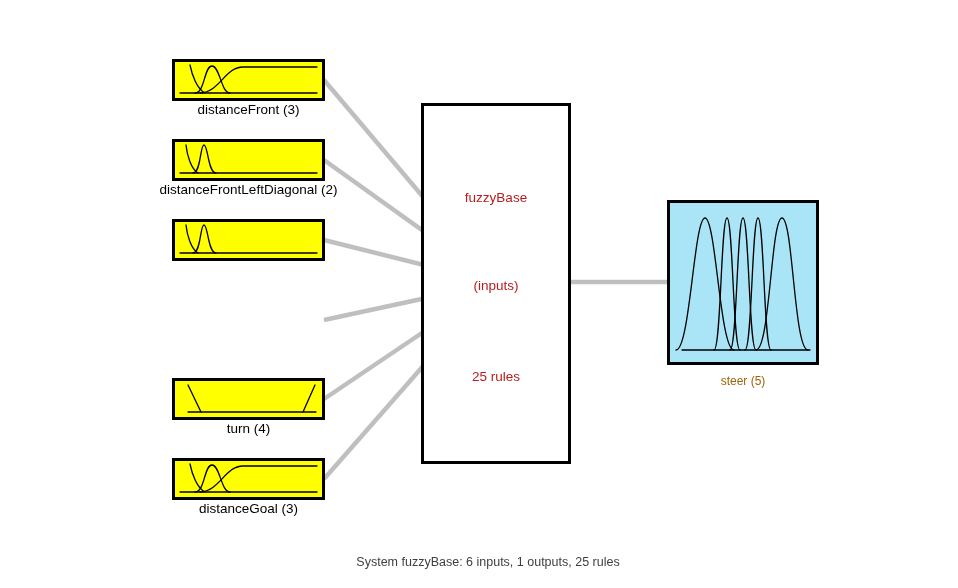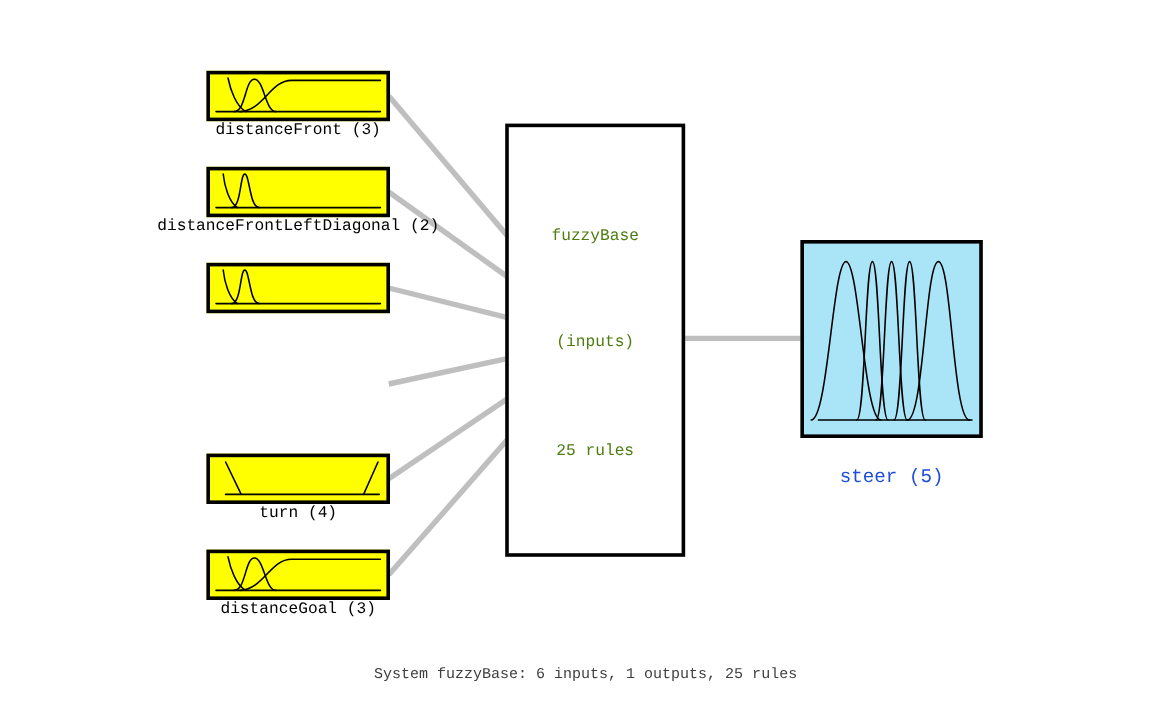--- a/index.html
+++ b/index.html
@@ -1,50 +1,50 @@
 <!DOCTYPE html>
 <html><head>
 <meta charset="utf-8">
 <style>
   html,body{margin:0;padding:0;background:#ffffff;}
   .canvas{
     position:relative;width:958px;height:588px;background:#ffffff;overflow:hidden;
-    font-family:Liberation Mono, monospace;color:#000;
+    font-family:Liberation Sans, sans-serif;color:#000;
   }
   .connectors{position:absolute;left:0;top:0;width:958px;height:588px;}
   .input-group{position:absolute;left:172px;width:153px;}
   .mfbox{
     box-sizing:border-box;width:153px;height:42px;border:3px solid #000;
     background:#ffff00;position:relative;
   }
   .mfbox svg{display:block;width:147px;height:36px;}
   .mf-label{
     position:absolute;top:51px;left:50%;transform:translate(-50%,-50%);
     white-space:nowrap;font-size:13.5px;line-height:16px;color:#000;
   }
   .rulebox{
     position:absolute;left:421px;top:103px;width:150px;height:361px;
     box-sizing:border-box;border:3px solid #000;background:#ffffff;
   }
   .rulebox .rb-line{
     position:absolute;left:0;width:100%;text-align:center;
-    font-size:13.5px;line-height:18px;color:#4d7c0f;
+    font-size:13.5px;line-height:18px;color:#b91c1c;
   }
   .rb-name{top:83px;}
   .rb-type{top:171px;}
   .rb-rules{top:262px;}
   .output-group{position:absolute;left:667px;top:200px;width:152px;}
   .outbox{
     box-sizing:border-box;width:152px;height:165px;border:3px solid #000;
     background:#a9e5f6;position:relative;
   }
   .outbox svg{display:block;width:146px;height:159px;}
   .out-label{
-    position:absolute;top:198px;left:50%;transform:translate(-50%,-50%);
-    white-space:nowrap;font-size:16px;color:#1d4ed8;
+    position:absolute;top:181px;left:50%;transform:translate(-50%,-50%);
+    white-space:nowrap;font-size:12px;color:#a16207;
   }
   .status-text{
     position:absolute;top:555px;left:488px;transform:translateX(-50%);
     font-size:12.5px;color:#3f3f3f;white-space:nowrap;
   }
   .curve{fill:none;stroke:#000;stroke-width:1.3;stroke-linecap:round;}
 </style>
 </head>
 <body>
 

